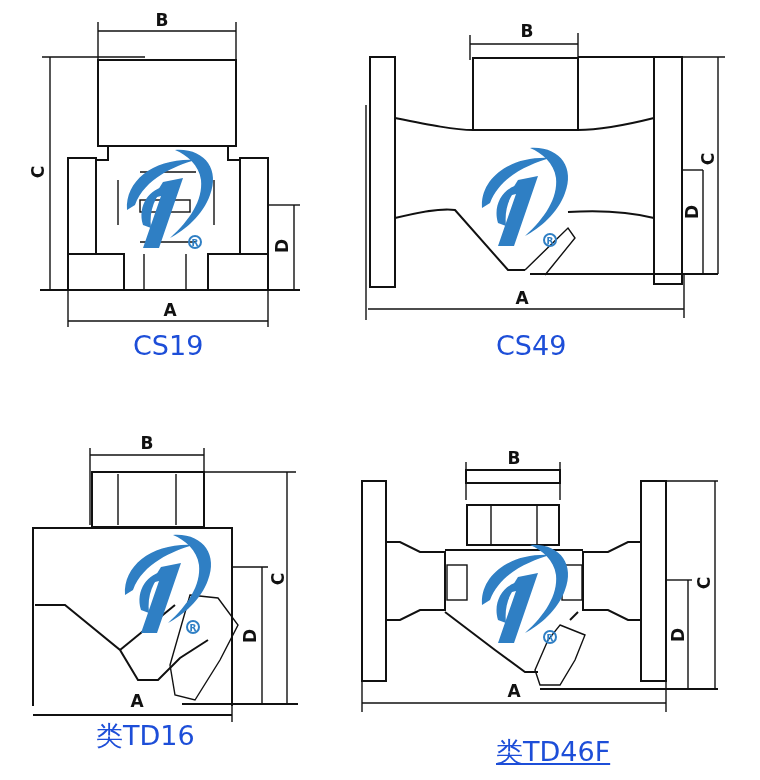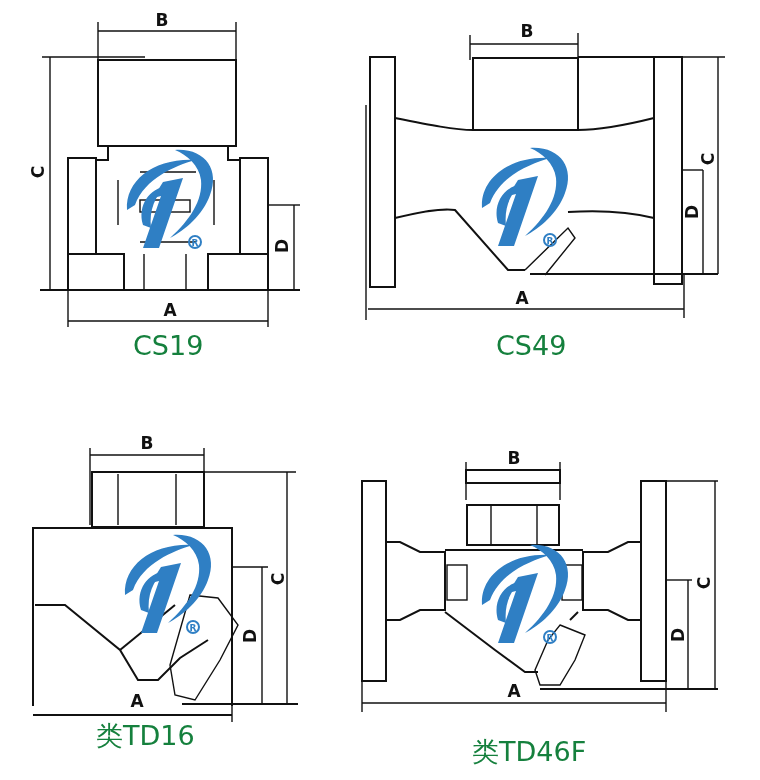--- a/index.html
+++ b/index.html
@@ -1,21 +1,21 @@
 <!DOCTYPE html>
 <html><head>
 <meta charset="utf-8">
 <style>
   html,body{margin:0;padding:0;background:#fff;}
   body{width:760px;height:780px;position:relative;overflow:hidden;font-family:"DejaVu Sans",sans-serif;}
   svg{position:absolute;left:0;top:0;}
   .ln{stroke:#111;stroke-width:2;fill:none;}
   .thin{stroke:#111;stroke-width:1.4;fill:none;}
   .dim{font-family:"DejaVu Sans",sans-serif;font-weight:bold;font-size:17px;fill:#111;}
-  .cap{position:absolute;font-family:"DejaVu Sans",sans-serif;font-size:27px;color:#15803d;letter-spacing:0px;}
+  .cap{position:absolute;font-family:"DejaVu Sans",sans-serif;font-size:27px;color:#1d4ed8;letter-spacing:0px;}
   .logo-fill{fill:#2f7fc4;}
 </style>
 </head>
 <body>
 
 <svg width="760" height="780" viewBox="0 0 760 780">
   <defs>
     <g id="logo">
       <path class="logo-fill" d="M-38,10 C-40,-20 -10,-42 30,-40 C10,-34 -20,-22 -30,5 Z"></path>
       <path class="logo-fill" d="M10,-50 C40,-52 55,-30 45,-5 C38,15 20,30 5,38 C25,20 38,0 36,-20 C34,-35 22,-45 10,-50 Z"></path>
@@ -157,13 +157,13 @@
     <line class="thin" x1="666" y1="681" x2="666" y2="712"></line>
     <line class="thin" x1="362" y1="703" x2="666" y2="703"></line>
     <text class="dim" x="514" y="697" text-anchor="middle">A</text>
     <use href="#logo" x="520" y="595"></use>
   </g>
 </svg>
 
 <div class="cap" style="left:133px;top:330px;">CS19</div>
 <div class="cap" style="left:496px;top:330px;">CS49</div>
 <div class="cap" style="left:96px;top:718px;">类TD16</div>
-<div class="cap" style="left:472px;top:734px;">类TD46F</div>
+<div class="cap" style="left:496px;top:734px;text-decoration:underline;">类TD46F</div>
 
 </body></html>

